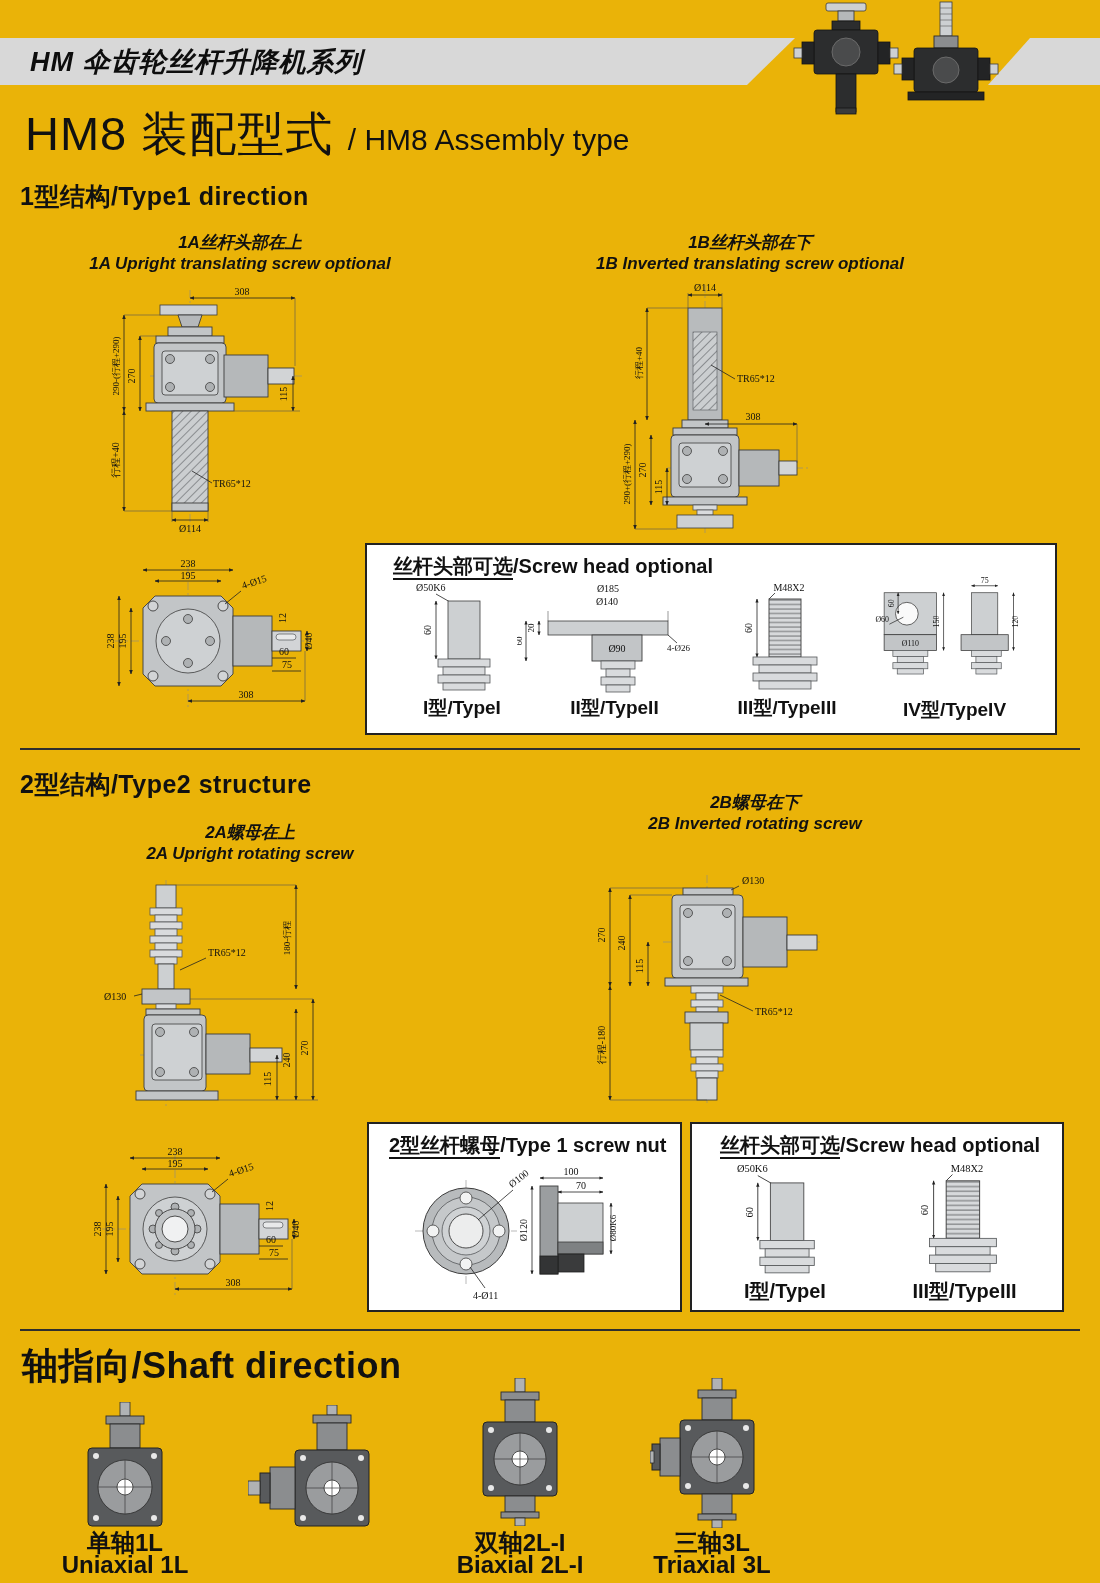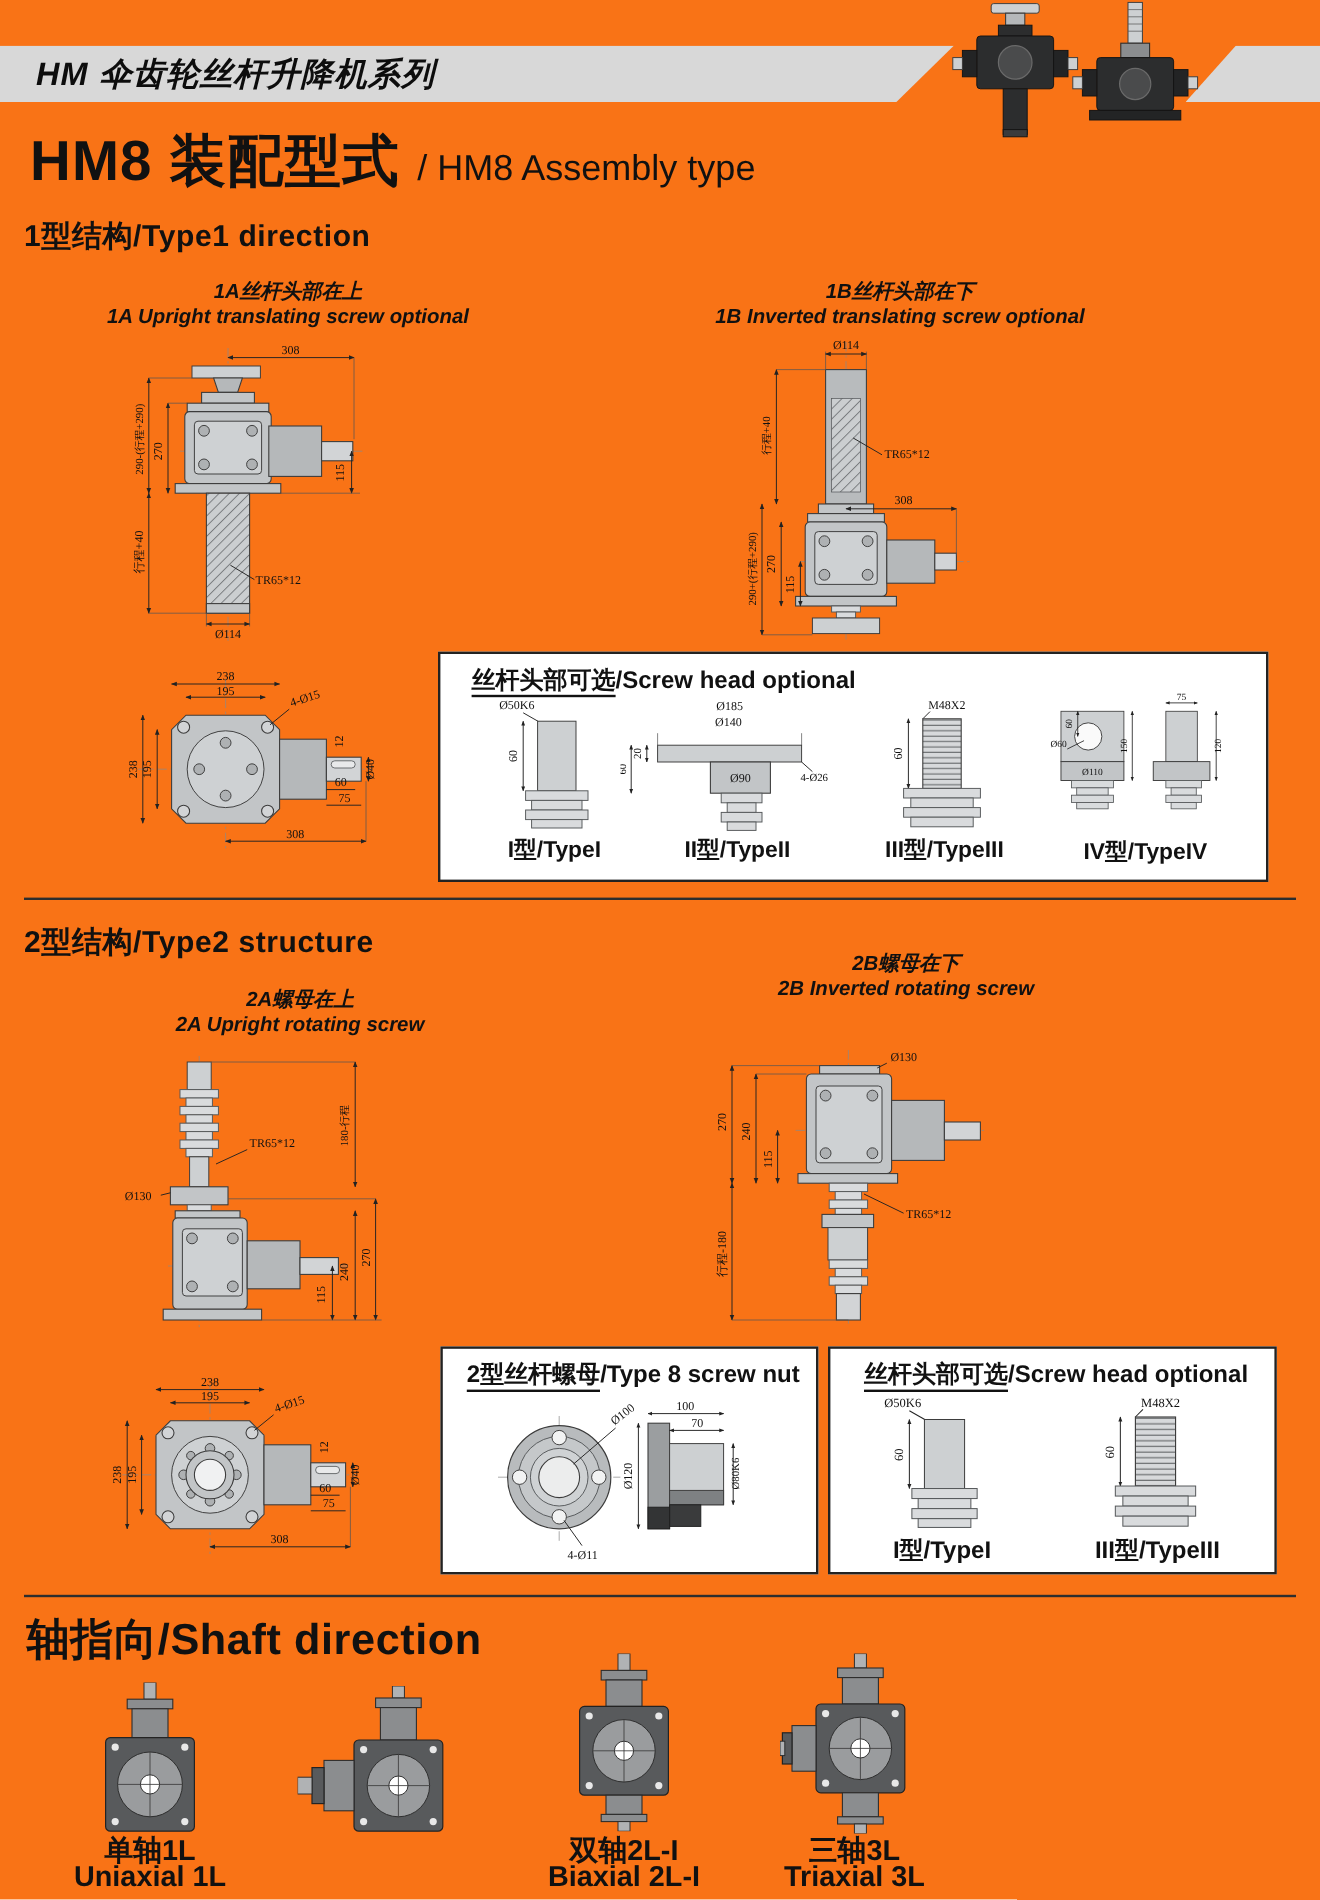--- a/index.html
+++ b/index.html
@@ -1,28 +1,28 @@
 <!DOCTYPE html>
 <html><head>
 <meta charset="utf-8">
 <style>
   html,body{margin:0;padding:0;background:#fff;}
-  #page{position:relative;width:1100px;height:1583px;background:#f97316;overflow:hidden;
+  #page{position:relative;width:1100px;height:1583px;background:#eab308;overflow:hidden;
         font-family:"Liberation Sans",sans-serif;color:#111;}
   .abs{position:absolute;}
   
   .banner{background:#d8d8d8;}
   .banner-l{left:0;top:38px;width:795px;height:47px;
             clip-path:polygon(0 0,100% 0,calc(100% - 48px) 100%,0 100%);}
   .banner-r{left:988px;top:38px;width:112px;height:47px;
             clip-path:polygon(42px 0,100% 0,100% 100%,0 100%);}
   .series-title{left:30px;top:44px;font-size:27px;font-weight:800;font-style:italic;
                 letter-spacing:1px;color:#0d0d0d;}
   .page-title{left:25px;top:103px;white-space:nowrap;}
-  .page-title .zh{font-size:47px;font-weight:700;letter-spacing:1px;}
+  .page-title .zh{font-size:47px;font-weight:400;letter-spacing:1px;}
   .page-title .en{font-size:30px;font-weight:500;margin-left:10px;text-align:right;}
   .sec-head{font-size:25px;font-weight:800;letter-spacing:.5px;}
   .fig-label{text-align:center;font-size:17px;font-weight:600;line-height:21px;font-style:italic;}
   .divider{height:2px;background:#2e2e2e;}
   .box{border:2px solid #222;background:#fff;}
   .boxtitle{font-size:20px;font-weight:700;white-space:nowrap;}
   .boxtitle .zh{border-bottom:2px solid #111;padding-bottom:1px;}
   .type-item{position:absolute;text-align:center;}
   .type-item svg{display:block;margin:0 auto;}
   .type-label{font-size:19px;font-weight:700;margin-top:2px;white-space:nowrap;}
@@ -528,21 +528,21 @@
       <line class="dl" x1="167" y1="113" x2="196" y2="113"></line>
       <text class="dt" x="182" y="110" text-anchor="middle">75</text>
       <line class="dl" x1="83" y1="143" x2="200" y2="143" marker-start="url(#mtv2)" marker-end="url(#mtv2)"></line>
       <line class="xl" x1="200" y1="93" x2="200" y2="143"></line>
       <text class="dt" x="141" y="140" text-anchor="middle">308</text>
     </g>
   </svg>
 
   <div class="abs box" style="left:367px;top:1122px;width:311px;height:186px">
     <div class="abs boxtitle" style="left:20px;top:8px">
-      <span class="zh">2型丝杆螺母</span><span>/Type 8 screw nut</span>
+      <span class="zh">2型丝杆螺母</span><span>/Type 1 screw nut</span>
     </div>
     <svg class="abs" style="left:6px;top:44px" width="300" height="136" viewBox="0 0 300 136">
       <defs>
           <marker id="mnb" viewBox="0 0 10 10" refX="9" refY="5" markerWidth="5" markerHeight="5" orient="auto-start-reverse">
             <path d="M0,1L10,5L0,9z" fill="#222"></path>
           </marker>
         </defs>
       <line class="cl" x1="40" y1="63" x2="142" y2="63"></line>
         <line class="cl" x1="91" y1="12" x2="91" y2="116"></line>
       <g>

